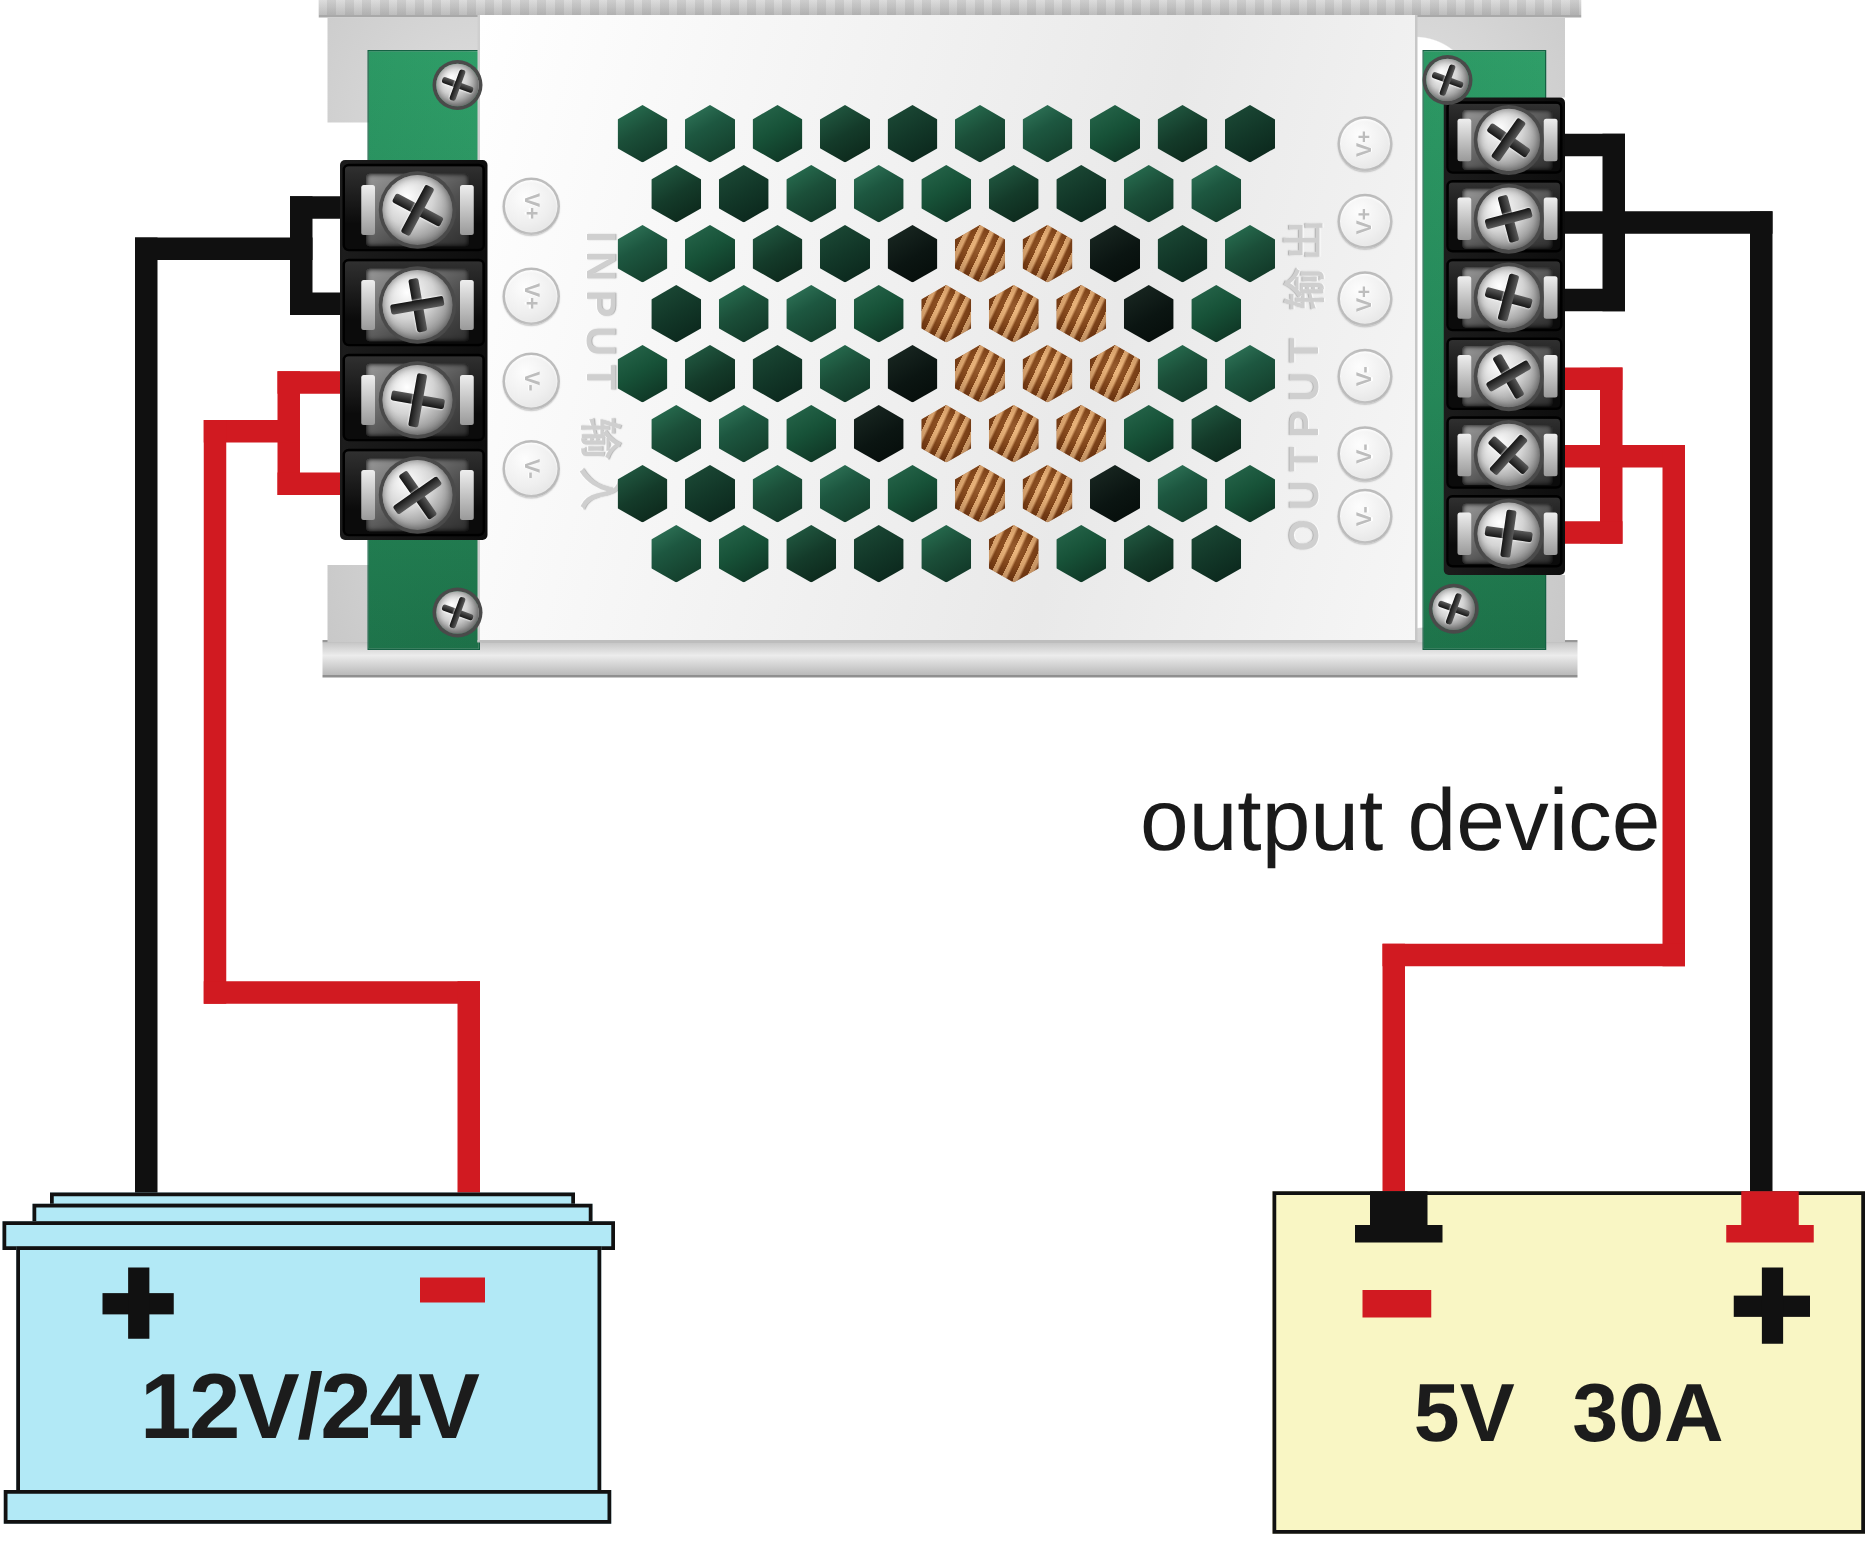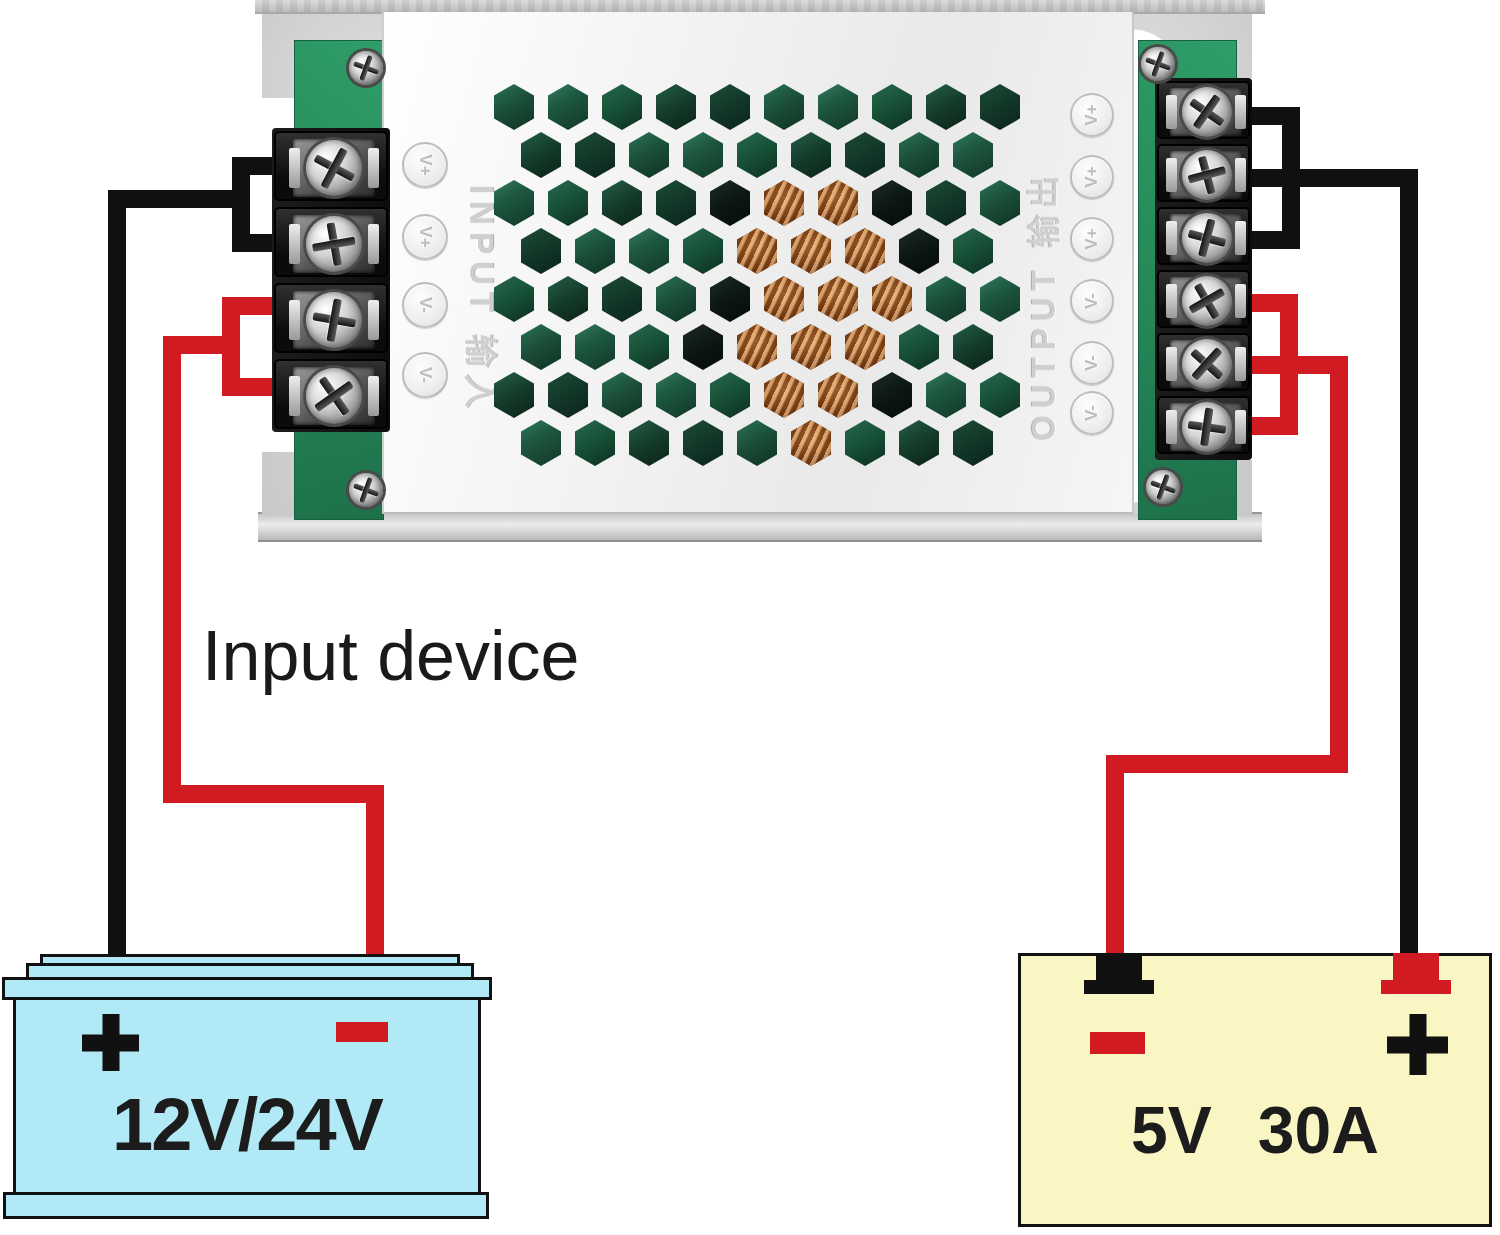--- a/index.html
+++ b/index.html
@@ -334,21 +334,21 @@
     <div style="left:1084px;top:980px;width:70px;height:14px;background:#111;"></div>
     <div style="left:1393px;top:953px;width:46px;height:30px;background:#d11a21;"></div>
     <div style="left:1381px;top:980px;width:70px;height:14px;background:#d11a21;"></div>
     <div class="minus" style="left:1090px;top:1032px;width:55px;height:22px;"></div>
     <div class="plus" style="left:1387px;top:1014px;width:61px;height:61px;"></div>
     <div class="big-label" style="left:1018px;top:1092px;width:474px;font-size:66px;">
       <span style="position:static;">5V</span><span style="position:static;margin-left:46px;">30A</span>
     </div>
   </div>
 
-  <div class="dev-label" style="left:202px;top:616px;">Input device</div>
+  <div class="dev-label" style="left:912px;top:616px;">output device</div>
 <div class="screw" style="left: 349px; top: 51px; width: 34px; height: 34px;">
       <div class="slot" style="transform: translate(-50%, -50%) rotate(20deg);"></div>
       <div class="slot" style="transform: translate(-50%, -50%) rotate(110deg);"></div>
     </div>
     <div class="screw" style="left: 349px; top: 473px; width: 34px; height: 34px;">
       <div class="slot" style="transform: translate(-50%, -50%) rotate(20deg);"></div>
       <div class="slot" style="transform: translate(-50%, -50%) rotate(110deg);"></div>
     </div>
     <div class="screw" style="left: 1141px; top: 47px; width: 34px; height: 34px;">
       <div class="slot" style="transform: translate(-50%, -50%) rotate(20deg);"></div>

